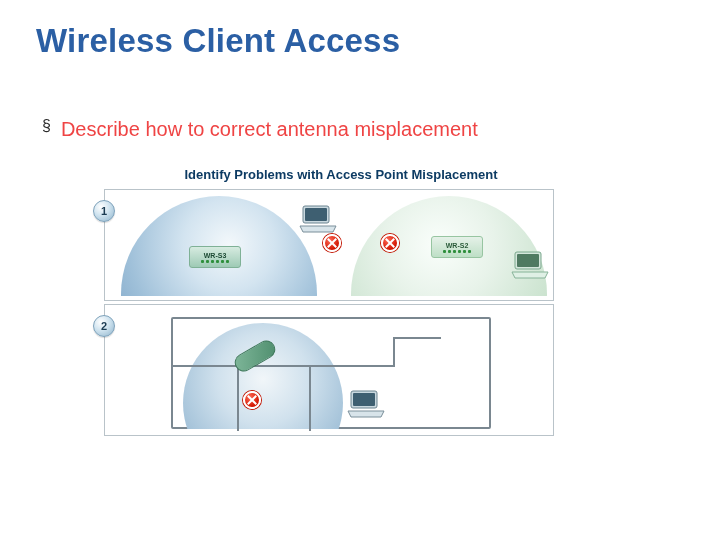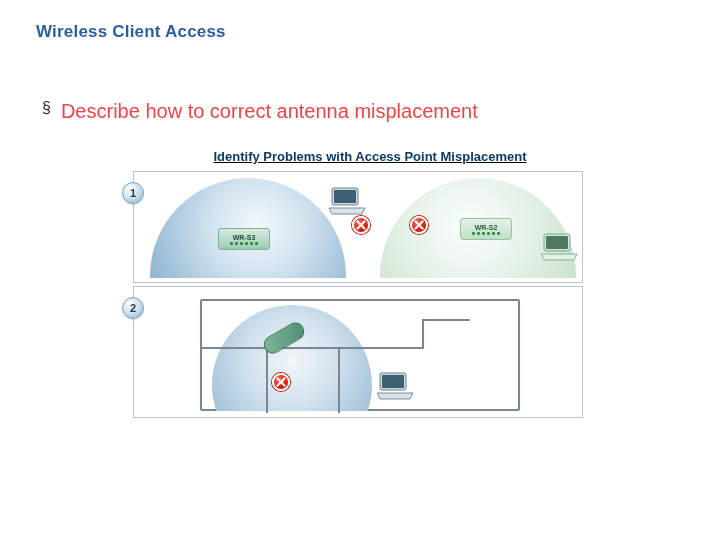--- a/index.html
+++ b/index.html
@@ -1,22 +1,22 @@
 <!DOCTYPE html>
 <html><head>
 <meta charset="utf-8">
 <style>
   * { box-sizing: border-box; margin: 0; padding: 0; }
   html, body { width: 720px; height: 540px; background: #fff; font-family: Arial, Helvetica, sans-serif; }
   .slide { width: 720px; height: 540px; position: relative; padding: 22px 36px 20px 36px; }
-  .title { color: #2b5fa4; font-size: 17px; font-weight: bold; margin-bottom: 58px; letter-spacing: 0.2px; }
+  .title { color: #2b5fa4; font-size: 33px; font-weight: bold; margin-bottom: 58px; letter-spacing: 0.2px; }
   .bullet-row { display: flex; align-items: flex-start; gap: 10px; margin-bottom: 26px; margin-left: 6px; }
   .bullet { color: #2b2b2b; font-size: 16px; line-height: 1; }
   .bullet-text { color: #ef4444; font-size: 20px; }
-  .diagram-wrap { margin-left: 97px; width: 474px; text-decoration: underline; }
+  .diagram-wrap { margin-left: 68px; width: 474px; }
   .diagram-title { text-align: center; color: #0d3b63; font-weight: bold; font-size: 13px; margin-bottom: 7px; }
   .panel { border: 1px solid #b9c3c9; width: 450px; background: #fff; position: relative; }
   .panel1 { height: 112px; }
   .panel2 { height: 132px; }
   .panel + .panel { margin-top: 3px; }
   .num-badge { position: absolute; left: -12px; top: 10px; width: 22px; height: 22px; border-radius: 11px;
     background: radial-gradient(circle at 35% 30%, #ffffff, #cfe3ef 45%, #8fb4cc 100%);
     border: 1px solid #7ea2bb; display: flex; align-items: center; justify-content: center;
     font-size: 11px; font-weight: bold; color: #1b3b52; box-shadow: 0 1px 1px rgba(0,0,0,0.15); }
   .cov-a-all { position:absolute; left:16px; top:6px; width:196px; height:100px; overflow:hidden; }

